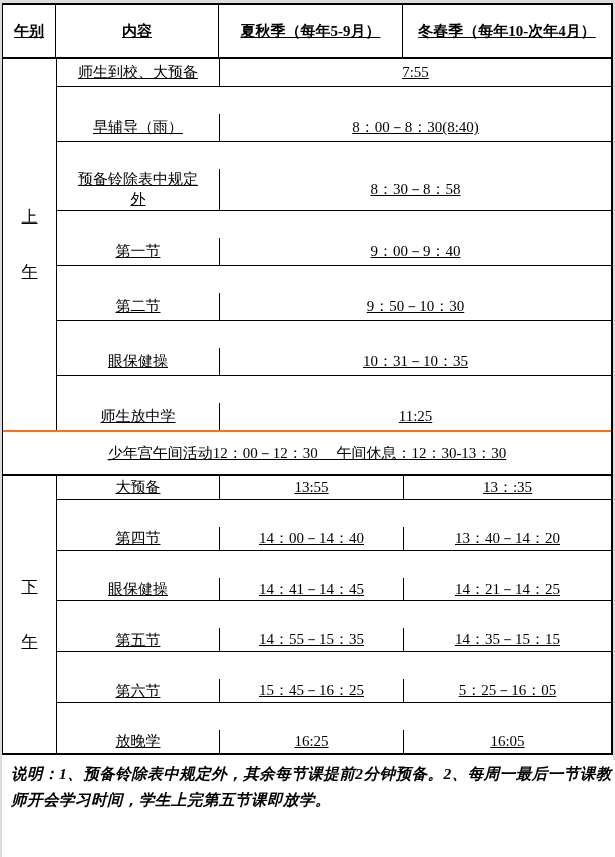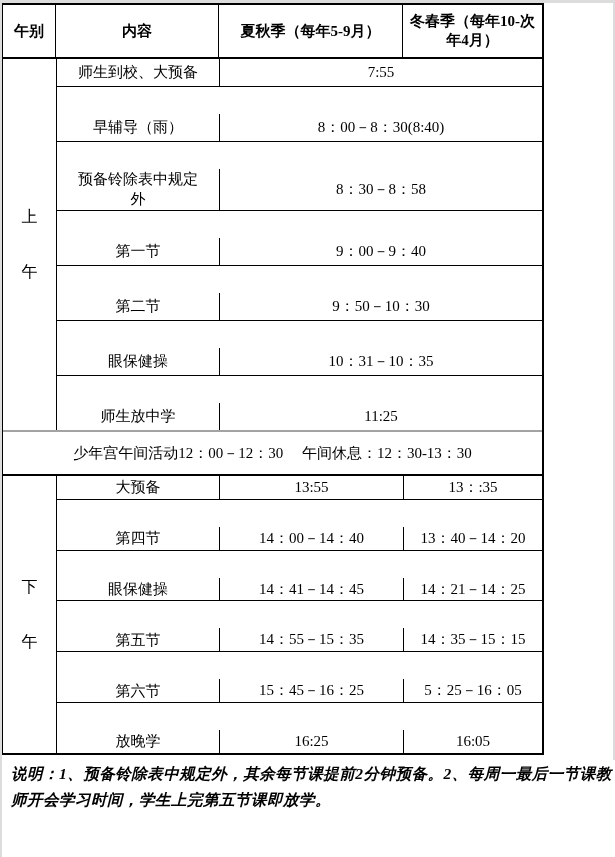--- a/index.html
+++ b/index.html
@@ -4,22 +4,22 @@
 <style>
   html,body{margin:0;padding:0;background:#fff;}
   .page{position:relative;width:615px;height:857px;background:#ffffff;overflow:hidden;
         font-family:"Liberation Serif","DejaVu Serif",serif;color:#000;}
   
   .edge-top{position:absolute;left:0;top:0;width:615px;height:3px;background:#dcdcdc;}
   .edge-left{position:absolute;left:0;top:0;width:2px;height:857px;background:#dcdcdc;}
   .edge-right{position:absolute;left:613px;top:0;width:2px;height:760px;background:#dcdcdc;}
 
   
-  .timetable{position:absolute;left:2px;top:3px;width:542px;height:752px;box-sizing:border-box;
-             border:2px solid #000;border-left:1px solid #000;display:flex;flex-direction:column;}
+  .timetable{position:absolute;left:2px;top:3px;width:611px;height:752px;box-sizing:border-box;
+             border:2px solid #000;border-left:1px solid #000;display:flex;flex-direction:column;text-decoration:underline;}
   .cell{display:flex;align-items:center;justify-content:center;box-sizing:border-box;text-align:center;}
   .vline{border-right:1px solid #000;}
 
   .header-row{flex:0 0 52px;display:flex;border-bottom:2px solid #000;font-weight:bold;font-size:15px;}
   .c-period{width:53px;flex:0 0 53px;}
   .c-label{width:163px;flex:0 0 163px;}
   .c-sum{width:184px;flex:0 0 184px;}
   .c-win{flex:1;}
 
   .section{display:flex;}
@@ -27,21 +27,21 @@
   .sec-afternoon{flex:1;}
   .period-cell{width:53px;flex:0 0 53px;border-right:1px solid #000;display:flex;flex-direction:column;
                align-items:center;justify-content:center;gap:34px;font-size:16px;}
   .rows{flex:1;display:flex;flex-direction:column;gap:27px;}
   .row{flex:1;display:flex;border-bottom:1px solid #000;}
   .rows .row:last-child{border-bottom:none;}
   .row .cell{font-size:15px;}
   .c-label span{display:inline-block;max-width:130px;line-height:1.35;}
   .c-time{flex:1;}
 
-  .noon-band{flex:0 0 42px;border-top:2px solid #a3a3a3;border-bottom:2px solid #000;
+  .noon-band{flex:0 0 42px;border-top:2px solid #f97316;border-bottom:2px solid #000;
              display:flex;align-items:center;justify-content:center;font-size:15px;}
 
   
   .footnote{position:absolute;left:6px;top:757px;width:615px;box-sizing:border-box;padding:4px 5px 0 5px;
             font-size:15.5px;line-height:26px;font-style:italic;font-weight:bold;letter-spacing:0.5px;}
 
   
   .bgrid{position:absolute;left:16px;top:815px;width:615px;margin-top:47px;}
   .brow{display:flex;box-sizing:border-box;border-bottom:1px solid #c9c9c9;}
   .brow.first{border-top:1px solid #c9c9c9;height:22px;}

